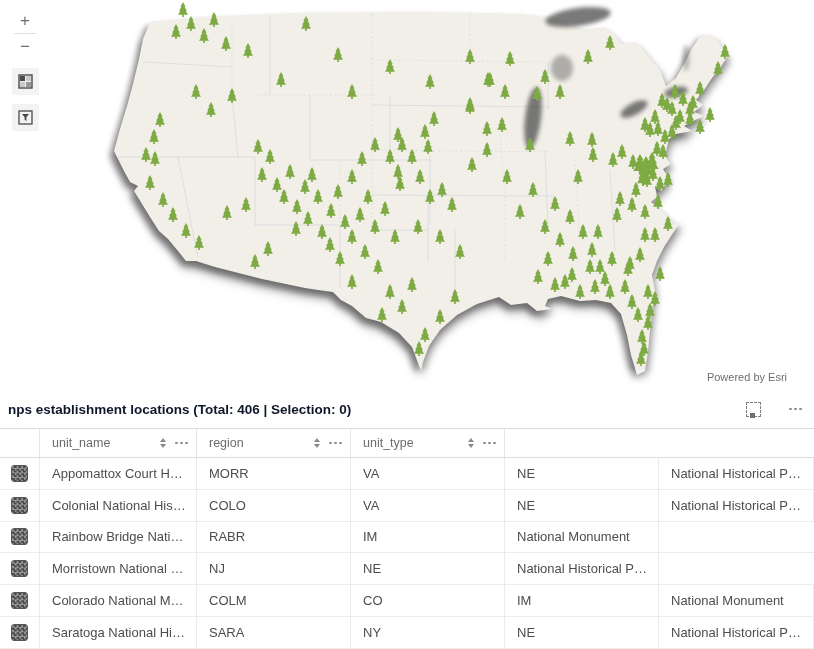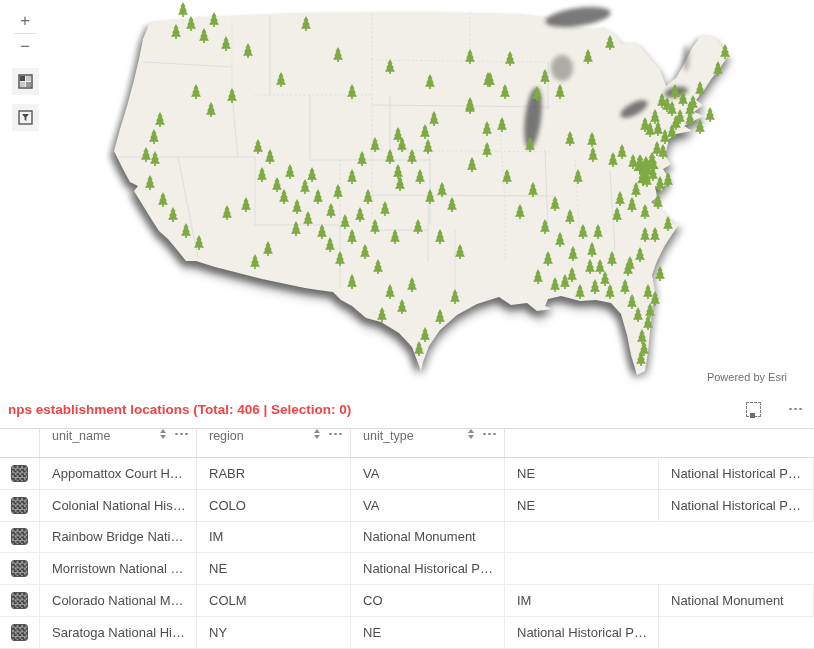--- a/index.html
+++ b/index.html
@@ -26,31 +26,31 @@
   .zoom-btn{width:32px;height:25px;display:flex;align-items:center;justify-content:center;
     font-size:17px;color:#6e6e6e;background:transparent;border:none;cursor:pointer;line-height:1;}
   .zoom-divider{width:22px;height:1px;background:#e0e0e0;}
   .tool-btn{width:27px;height:27px;margin-top:9px;background:#f3f3f3;border:none;display:flex;
     align-items:center;justify-content:center;cursor:pointer;}
   .tool-btn svg{display:block;}
 
   
   .table-section{position:absolute;left:0;top:390px;width:814px;height:259px;background:#fff;}
   .table-titlebar{position:relative;height:38px;display:flex;align-items:center;padding:0 10px 0 8px;}
-  .table-title{font-size:13.5px;font-weight:bold;color:#ef4444;}
+  .table-title{font-size:13.5px;font-weight:bold;color:#0f172a;}
   .titlebar-actions{margin-left:auto;display:flex;align-items:center;gap:24px;}
   .icon-btn{background:none;border:none;padding:2px;cursor:pointer;display:flex;align-items:center;justify-content:center;}
   .marquee{position:relative;width:13px;height:13px;border:1.2px dashed #7e7e7e;border-radius:1px;}
   .marquee i{position:absolute;left:3px;bottom:-2px;width:5px;height:5px;background:#6e6e6e;}
   .dots{display:inline-flex;gap:2.6px;align-items:center;}
   .dots i{width:2.6px;height:2.6px;border-radius:50%;background:#8b8b8b;}
 
   .grid-row{display:grid;grid-template-columns:40px 157px 154px 154px 154px 1fr;}
   .table-header{height:30px;border-top:1px solid #dcdcdc;border-bottom:1px solid #dcdcdc;box-sizing:border-box;}
-  .th{display:flex;align-items:flex-start;padding:0 8px 0 12px;border-right:1px solid #e6e6e6;box-sizing:border-box;
+  .th{display:flex;align-items:center;padding:0 8px 0 12px;border-right:1px solid #e6e6e6;box-sizing:border-box;
       color:#6c6c6c;font-size:12.5px;overflow:hidden;white-space:nowrap;cursor:pointer;}
   .th.checkcol{border-right:1px solid #e6e6e6;padding:0;}
   .th .label{overflow:hidden;text-overflow:ellipsis;}
   .th-icons{margin-left:auto;display:flex;align-items:center;gap:9px;flex:none;padding-left:6px;}
   .sort{display:inline-flex;flex-direction:column;gap:2px;cursor:pointer;}
   .sort i{width:0;height:0;border-left:3.5px solid transparent;border-right:3.5px solid transparent;}
   .sort .up{border-bottom:4px solid #8a8a8a;}
   .sort .down{border-top:4px solid #8a8a8a;}
 
   .table-body{position:relative;}
@@ -414,21 +414,21 @@
       </div>
     <div class="table-body" id="tableBody">
         <div class="grid-row tr">
           <div class="td checkcol">
             <span class="checker"></span>
           </div>
           <div class="td">
             <span class="txt">Appomattox Court House ...</span>
           </div>
           <div class="td">
-            <span class="txt">RABR</span>
+            <span class="txt">MORR</span>
           </div>
           <div class="td">
             <span class="txt">VA</span>
           </div>
           <div class="td">
             <span class="txt">NE</span>
           </div>
           <div class="td">
             <span class="txt">National Historical Park</span>
           </div>
@@ -454,34 +454,40 @@
           </div>
         </div>
         <div class="grid-row tr">
           <div class="td checkcol">
             <span class="checker"></span>
           </div>
           <div class="td">
             <span class="txt">Rainbow Bridge National ...</span>
           </div>
           <div class="td">
+            <span class="txt">RABR</span>
+          </div>
+          <div class="td">
             <span class="txt">IM</span>
           </div>
           <div class="td">
             <span class="txt">National Monument</span>
           </div>
         </div>
         <div class="grid-row tr">
           <div class="td checkcol">
             <span class="checker"></span>
           </div>
           <div class="td">
             <span class="txt">Morristown National Histo...</span>
           </div>
           <div class="td">
+            <span class="txt">NJ</span>
+          </div>
+          <div class="td">
             <span class="txt">NE</span>
           </div>
           <div class="td">
             <span class="txt">National Historical Park</span>
           </div>
         </div>
         <div class="grid-row tr">
           <div class="td checkcol">
             <span class="checker"></span>
           </div>
@@ -502,20 +508,23 @@
           </div>
         </div>
         <div class="grid-row tr">
           <div class="td checkcol">
             <span class="checker"></span>
           </div>
           <div class="td">
             <span class="txt">Saratoga National Historic...</span>
           </div>
           <div class="td">
+            <span class="txt">SARA</span>
+          </div>
+          <div class="td">
             <span class="txt">NY</span>
           </div>
           <div class="td">
             <span class="txt">NE</span>
           </div>
           <div class="td">
             <span class="txt">National Historical Park</span>
           </div>
         </div>
       </div>

